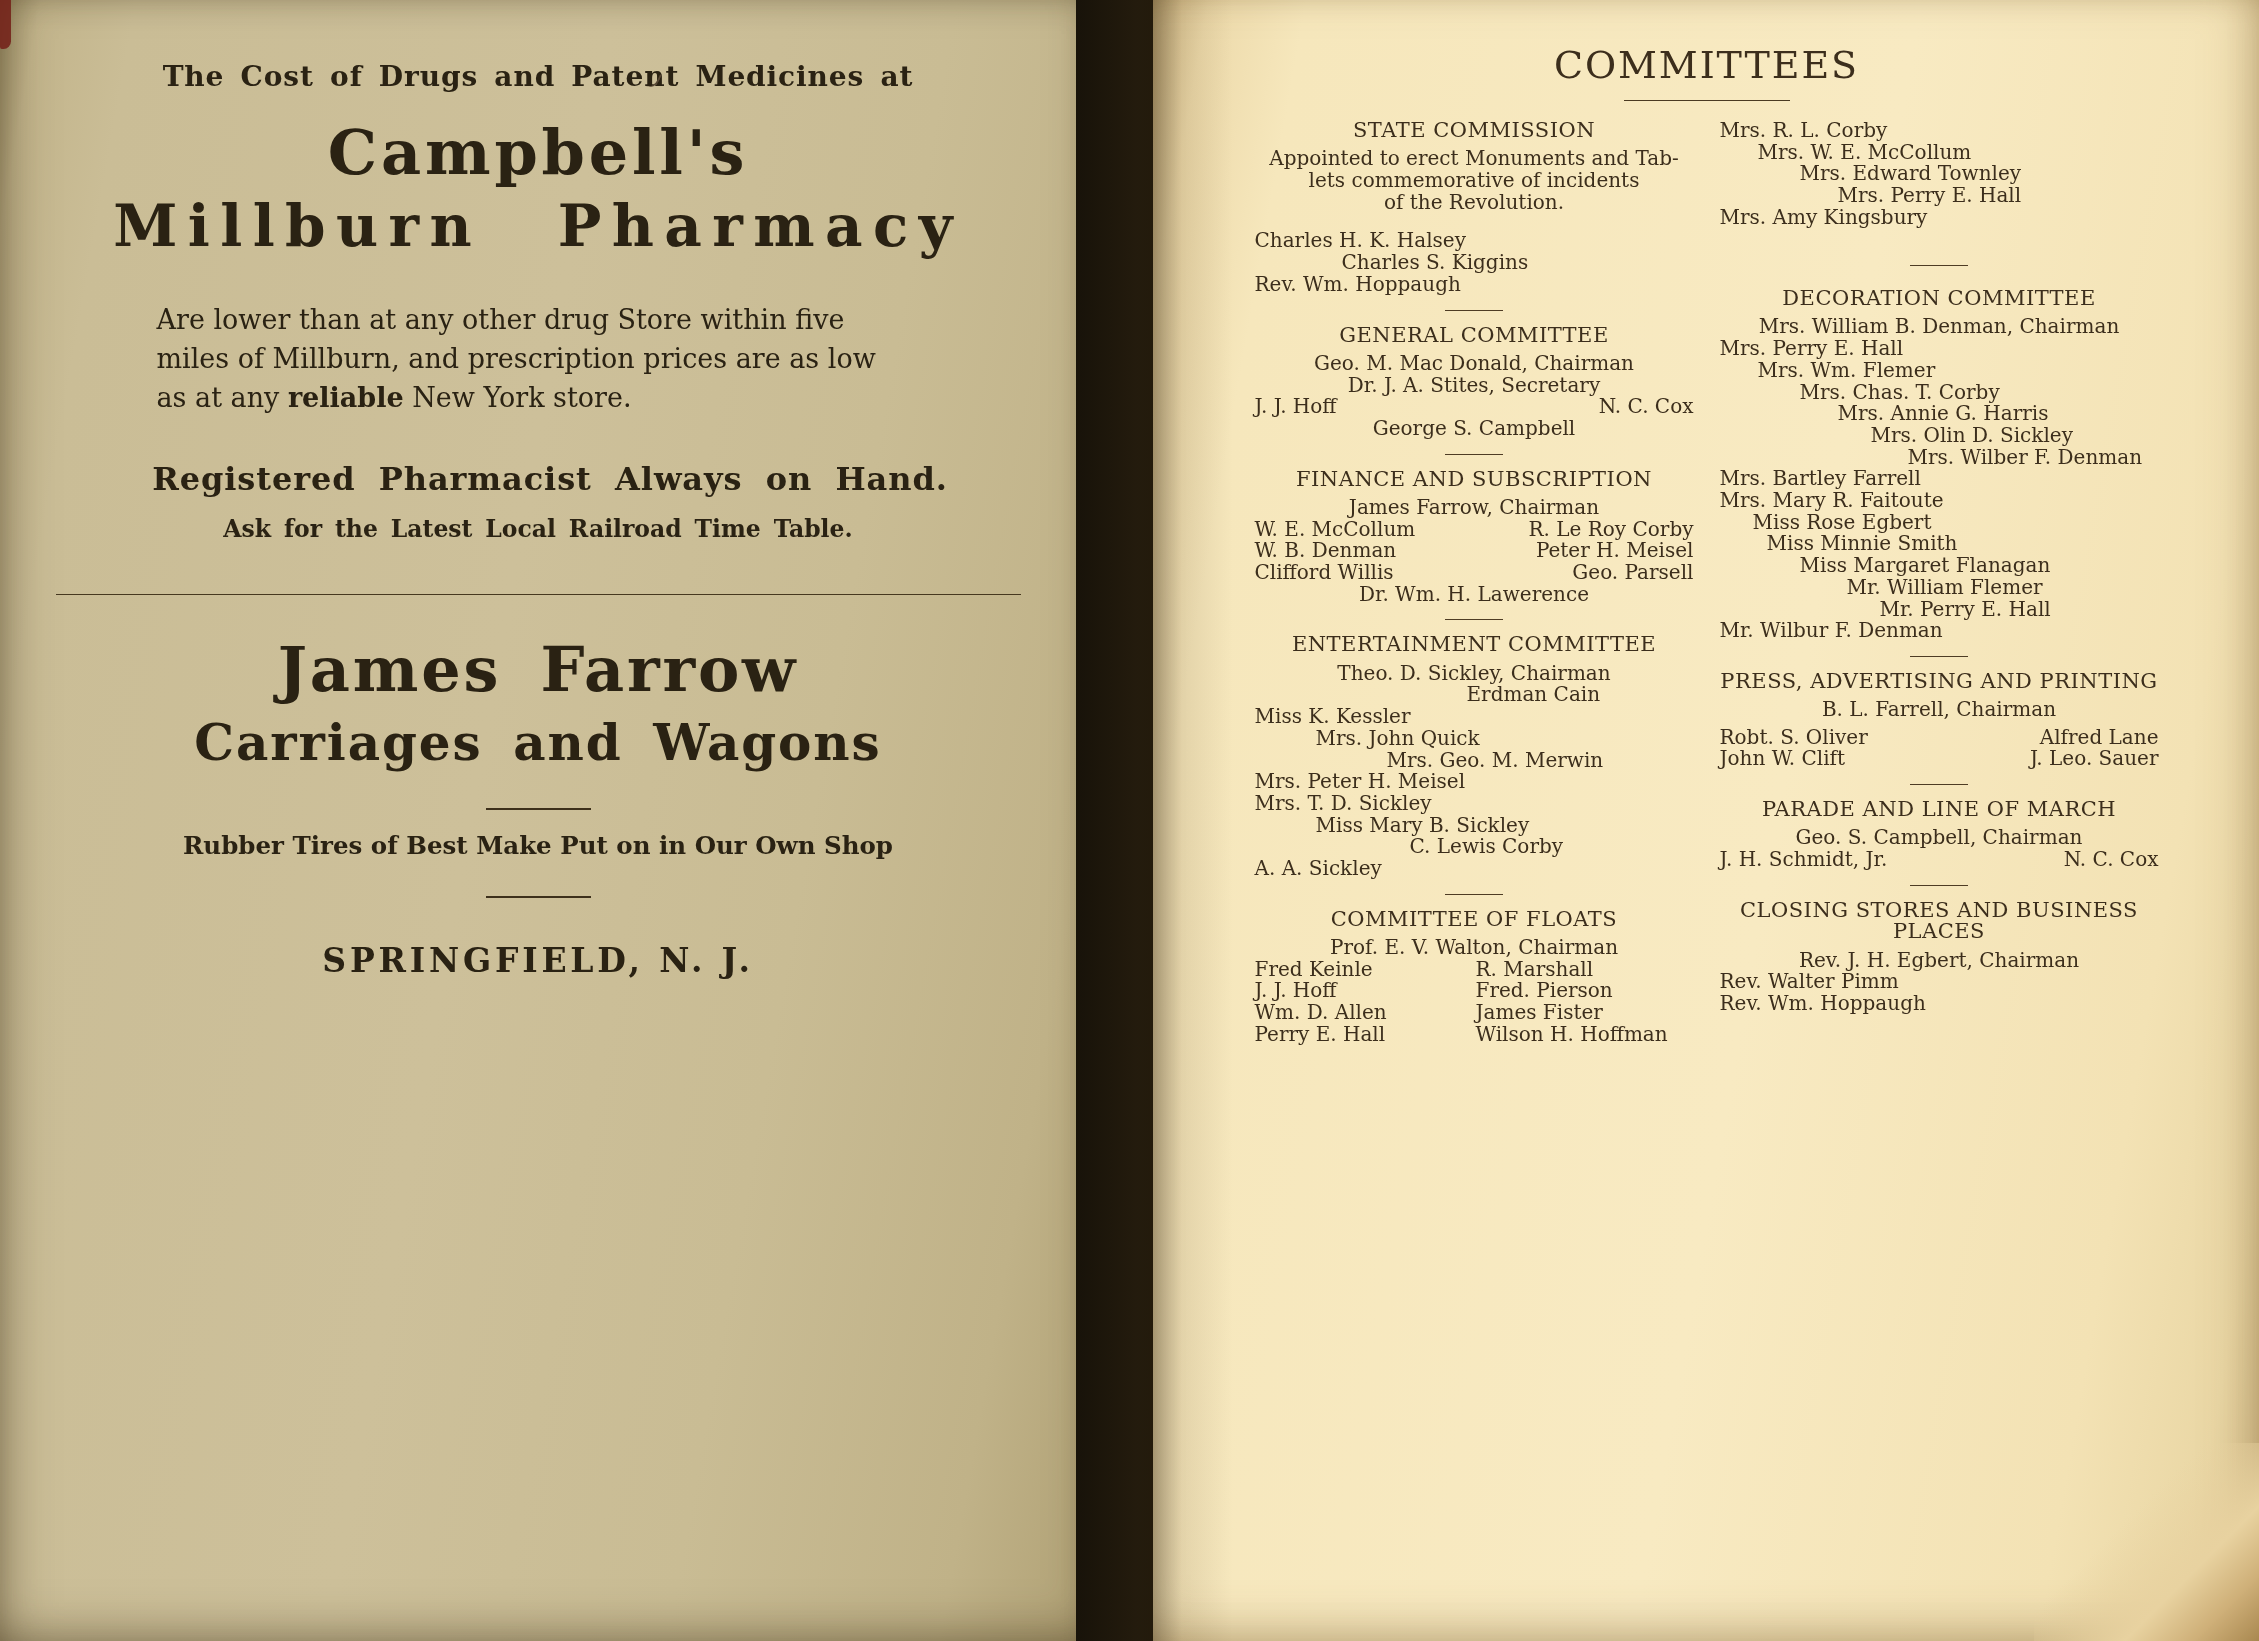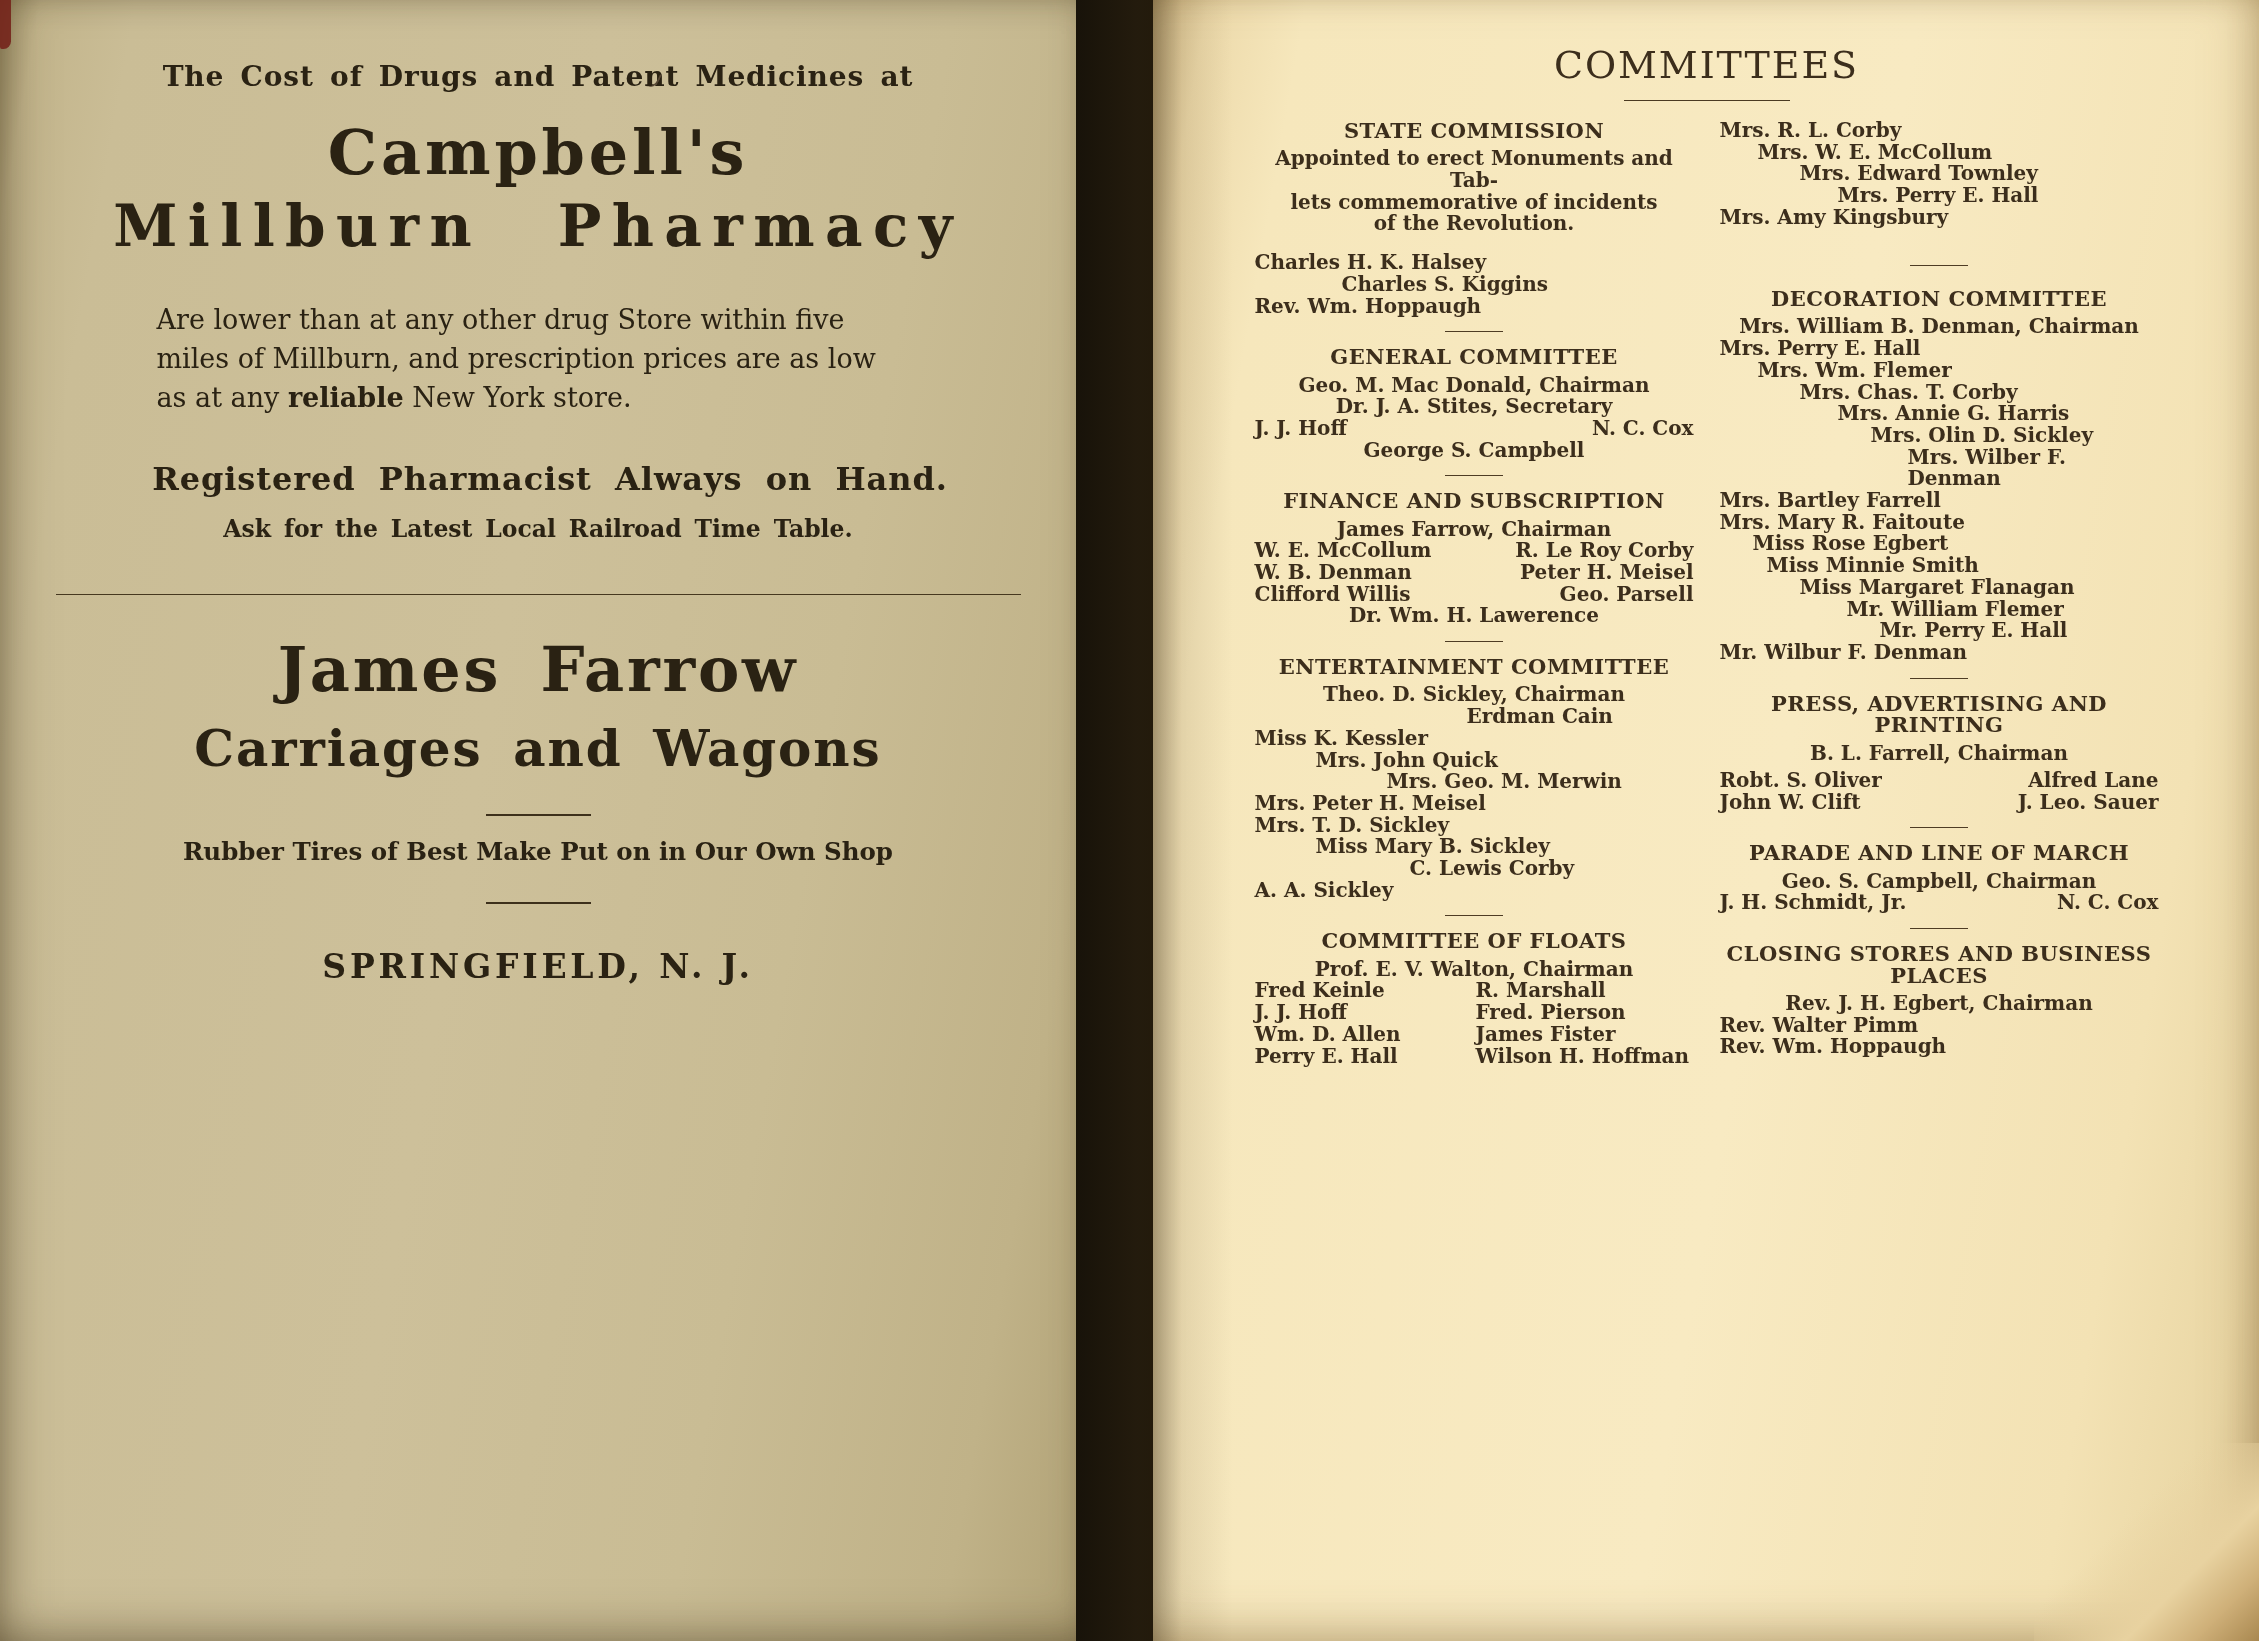--- a/index.html
+++ b/index.html
@@ -23,42 +23,42 @@
   }
   .kicker{font-size:28px;font-weight:bold;letter-spacing:0.9px;word-spacing:5.6px;}
   .title1{margin-top:22.6px;font-size:62px;font-weight:bold;letter-spacing:3.8px;}
   .title2{margin-top:3.8px;font-size:58px;font-weight:bold;letter-spacing:10.4px;word-spacing:45px;}
   .body-par{width:763px;margin:40px auto 0;font-size:27px;line-height:39px;text-align:left;}
   .bl{display:block;}
   .subhead{margin-top:43px;font-size:32px;font-weight:bold;word-spacing:11.3px;letter-spacing:0.9px;margin-left:24px;}
   .subnote{margin-top:17px;font-size:23.5px;font-weight:bold;word-spacing:4.7px;}
   .hrule{width:965px;border:none;border-top:1.9px solid #46381f;margin:51px auto 0;}
   .farrow-title{margin-top:38px;font-size:62px;font-weight:bold;letter-spacing:2.8px;word-spacing:15px;}
-  .farrow-sub{margin-top:13px;font-size:50px;font-weight:bold;letter-spacing:1.9px;word-spacing:11.3px;}
+  .farrow-sub{margin-top:7px;font-size:50px;font-weight:bold;letter-spacing:1.9px;word-spacing:11.3px;}
   .srule{width:105px;border:none;border-top:2.8px solid #3d301b;margin:36px auto 0;}
   .repair{margin-top:32px;font-size:29px;font-weight:bold;letter-spacing:0.5px;}
   .rubber{margin-top:21px;font-size:24.5px;font-weight:bold;}
   .city{margin-top:43px;font-size:33px;font-weight:bold;letter-spacing:3.8px;}
   .pen-mark{position:absolute;left:648px;top:72px;width:9.4px;height:17px;
     border-right:2.8px solid #574734;border-radius:0 0 11.3px 0;transform:rotate(24deg);}
   .red-mark{position:absolute;left:0;top:0;width:11.3px;height:49px;background:#74231b;border-radius:0 0 7.5px 1.9px;opacity:.9;}
 
   
   .page-right{
     left:1153px;width:1107px;
     background:linear-gradient(100deg,#d6bf8d 0%,#eddaab 4%,#f6e7bc 11%,#f8eac2 55%,#f3e2b4 84%,#ead7a5 94%,#d9c290 100%);
     box-shadow:inset -26px 0 56px -28px rgba(120,88,40,.5),
                inset 0 -28px 52px -24.5px rgba(120,88,40,.45),
                inset 0 15px 28px -21px rgba(120,88,40,.25);
     color:#3c2e1c;
     padding-top:43px;box-sizing:border-box;
   }
   .ctitle{text-align:center;font-size:38px;letter-spacing:1.9px;}
   .trule{width:166px;border:none;border-top:1.9px solid #4a3a22;margin:13px auto 0;}
-  .cols{display:flex;justify-content:center;gap:26px;margin-top:19px;font-weight:bold;}
+  .cols{display:flex;justify-content:center;gap:26px;margin-top:19px;}
   .col{width:439px;font-size:20px;line-height:21.7px;}
   .shead{text-align:center;font-size:21px;letter-spacing:0.5px;margin-bottom:6.6px;}
   .desc-block{margin-bottom:17px;}
   .desc{text-align:center;}
   .c{text-align:center;}
   .ln{}
   .r{text-align:left;}
   .pair{display:flex;justify-content:space-between;}
   .pairg{display:grid;grid-template-columns:221px auto;}
   .sep{width:58px;border:none;border-top:1.9px solid #4e3c24;margin:14px auto;}

